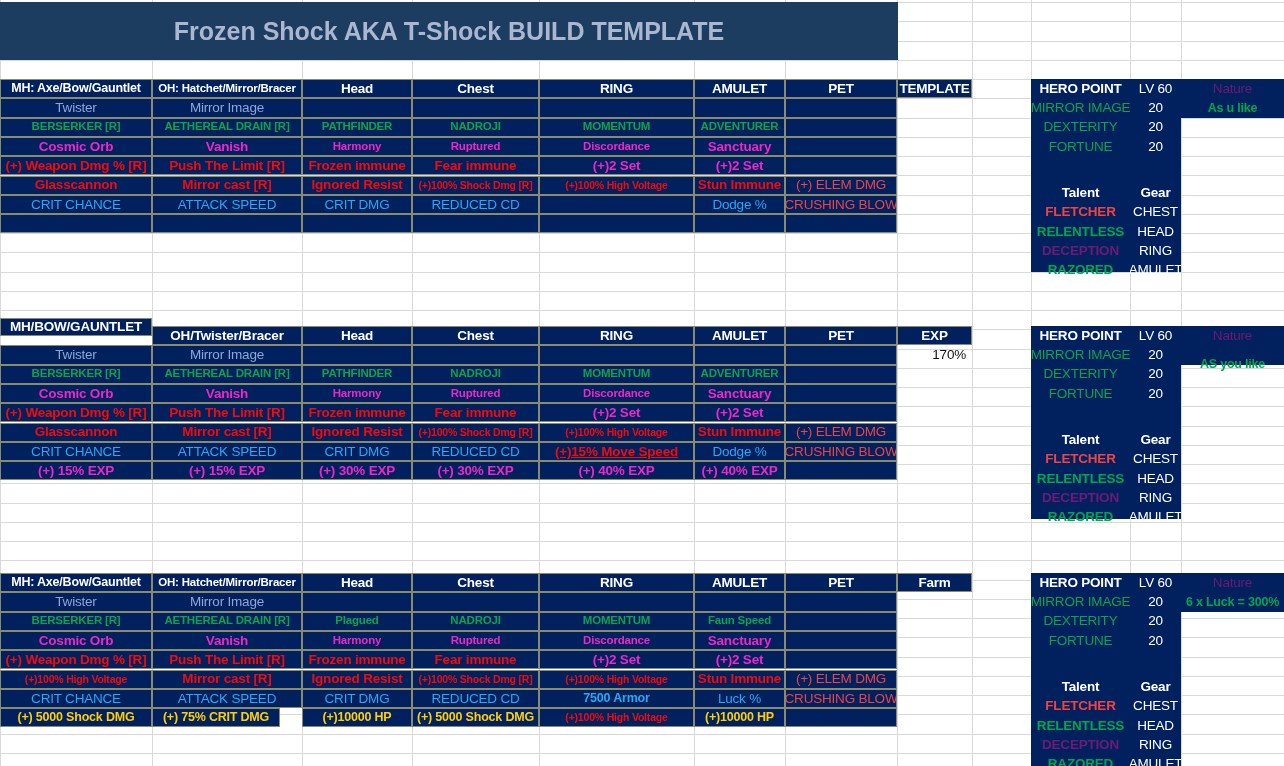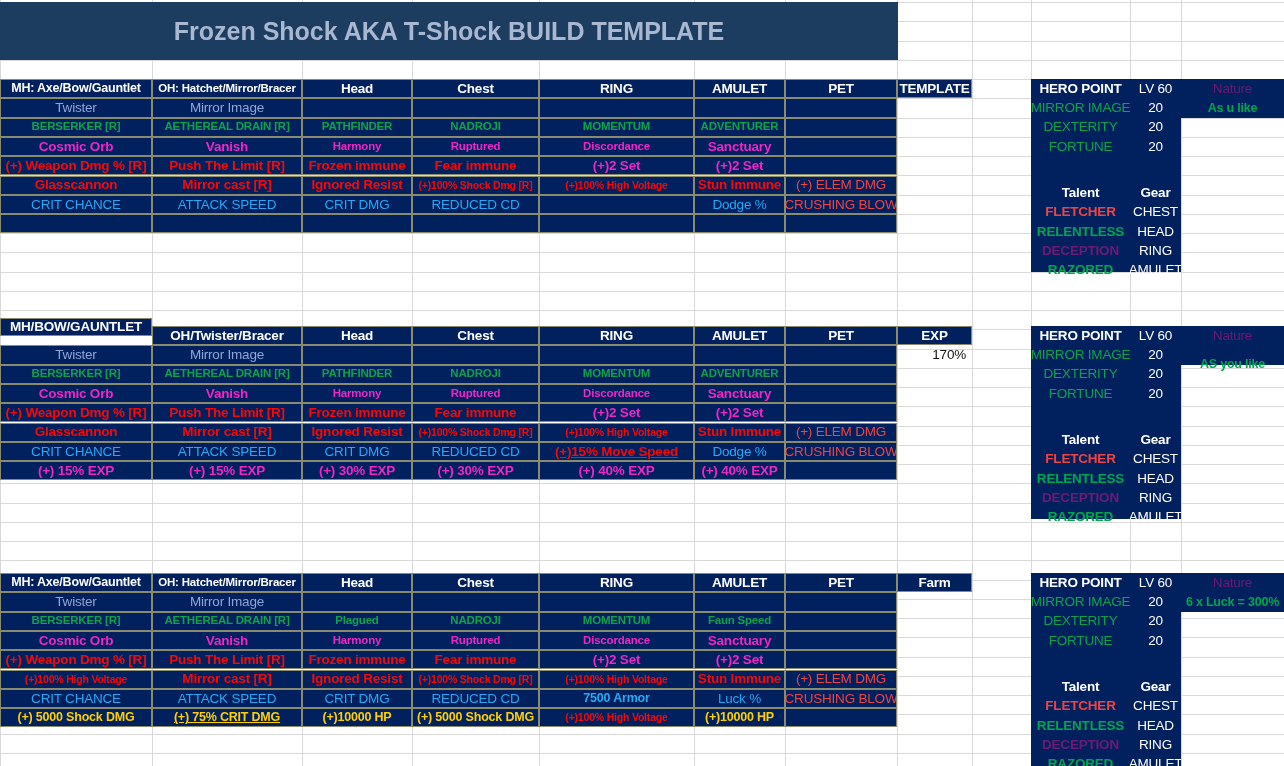--- a/index.html
+++ b/index.html
@@ -326,21 +326,21 @@
     <div class="cell bg bdr c-red s13 f-b" style="left: 694px; top: 669.5px; width: 91px; height: 19.3px;">Stun Immune</div>
     <div class="cell bg bdr c-steelblue s13 " style="left: 785px; top: 669.5px; width: 112px; height: 19.3px;">(+) ELEM DMG</div>
     <div class="cell bg bdr c-cyan s13 " style="left: 0px; top: 688.8px; width: 152px; height: 19.3px;">CRIT CHANCE</div>
     <div class="cell bg bdr c-cyan s13 " style="left: 152px; top: 688.8px; width: 150px; height: 19.3px;">ATTACK SPEED</div>
     <div class="cell bg bdr c-cyan s13 " style="left: 302px; top: 688.8px; width: 110px; height: 19.3px;">CRIT DMG</div>
     <div class="cell bg bdr c-cyan s13 " style="left: 412px; top: 688.8px; width: 127px; height: 19.3px;">REDUCED CD</div>
     <div class="cell bg bdr c-cyan s12 f-b" style="left: 539px; top: 688.8px; width: 155px; height: 19.3px;">7500 Armor</div>
     <div class="cell bg bdr c-cyan s13 " style="left: 694px; top: 688.8px; width: 91px; height: 19.3px; text-align: right;">Luck %</div>
     <div class="cell bg bdr c-steelblue s13 " style="left: 785px; top: 688.8px; width: 112px; height: 19.3px;">CRUSHING BLOW</div>
     <div class="cell bg bdr c-yellow s12 f-b" style="left: 0px; top: 708.1px; width: 152px; height: 19.3px;">(+) 5000  Shock DMG</div>
-    <div class="cell bg bdr c-yellow s12 f-b" style="left: 152px; top: 708.1px; width: 150px; height: 19.3px; text-decoration: underline;">(+) 75% CRIT DMG</div>
+    <div class="cell bg bdr c-yellow s12 f-b" style="left: 152px; top: 708.1px; width: 128px; height: 19.3px;">(+) 75% CRIT DMG</div>
     <div class="cell bg bdr c-yellow s12 f-b" style="left: 302px; top: 708.1px; width: 110px; height: 19.3px;">(+)10000 HP</div>
     <div class="cell bg bdr c-yellow s12 f-b" style="left: 412px; top: 708.1px; width: 127px; height: 19.3px;">(+) 5000  Shock DMG</div>
     <div class="cell bg bdr c-red s10 f-b" style="left: 539px; top: 708.1px; width: 155px; height: 19.3px;">(+)100% High Voltage</div>
     <div class="cell bg bdr c-yellow s12 f-b" style="left: 694px; top: 708.1px; width: 91px; height: 19.3px;">(+)10000 HP</div>
     <div class="cell bg bdr  s11 " style="left: 785px; top: 708.1px; width: 112px; height: 19.3px;"></div>
     <div class="cell" style="left: 1031px; top: 573px; width: 150px; height: 193px; background: rgb(0, 32, 94);"></div>
     <div class="cell" style="left: 1181px; top: 573px; width: 103px; height: 38.6px; background: rgb(0, 32, 94);"></div>
     <div class="cell f-b c-white s13" style="left: 1031px; top: 573px; width: 99px; height: 19.3px;">HERO POINT</div>
     <div class="cell c-white s13" style="left: 1130px; top: 573px; width: 51px; height: 19.3px;">LV 60</div>
     <div class="cell c-purple s13" style="left: 1181px; top: 573px; width: 103px; height: 19.3px;">Nature</div>

